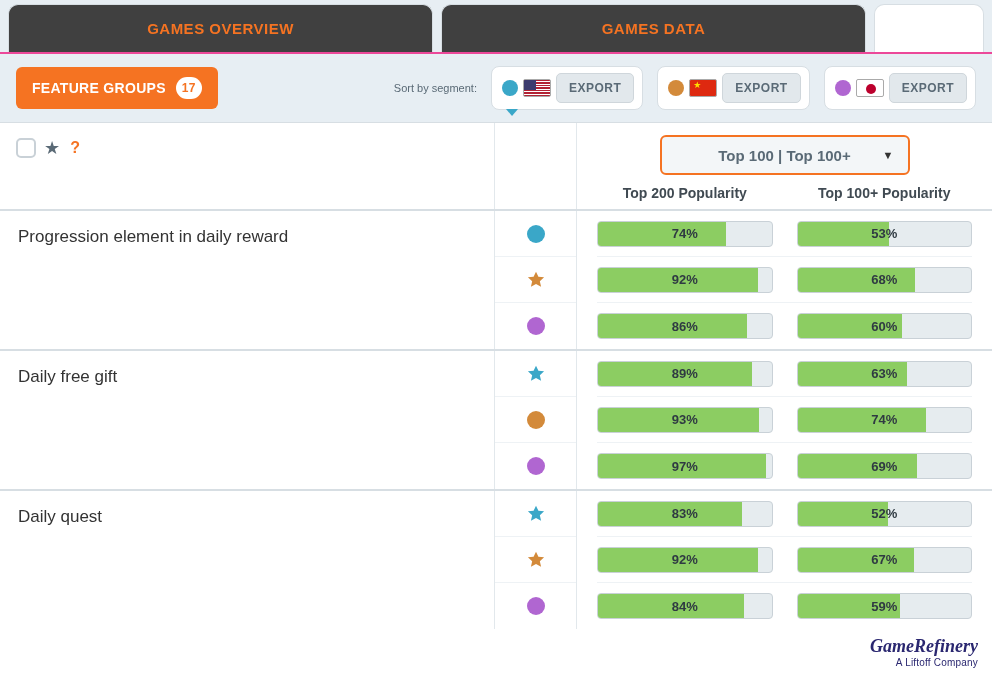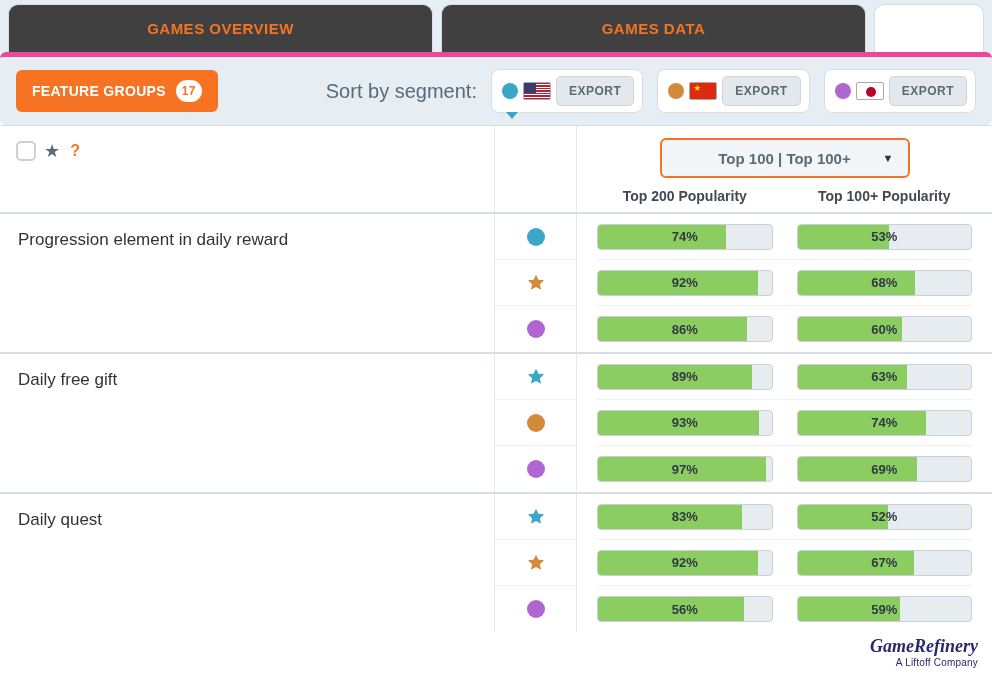--- a/index.html
+++ b/index.html
@@ -6,24 +6,24 @@
   html,body { margin:0; padding:0; font-family: -apple-system, BlinkMacSystemFont, "Segoe UI", Arial, sans-serif; background:#fff; }
   .stage { width:992px; height:686px; position:relative; overflow:hidden; background:#fff; }
 
   
   .tabs { display:flex; gap:8px; padding:4px 8px 0 8px; background:#e7eef3; }
   .tab { flex:1; height:48px; display:flex; align-items:center; justify-content:center; background:#404040; border:1px solid #d7dee3; border-bottom:none; border-radius:10px 10px 0 0; font-weight:800; letter-spacing:0.5px; font-size:15px; color:#f57322; cursor:pointer; }
   .tab.secondary { color:#f57322; }
   .tab.ghost { flex:0 0 110px; background:#fff; }
   
   
-  .toolbar { display:flex; align-items:center; gap:14px; padding:12px 16px; background:#e7eef3; border-top:5px solid #ec4899;border-radius:6px; }
+  .toolbar { display:flex; align-items:center; gap:14px; padding:12px 16px; background:#e7eef3; border-top:2px solid #ec4899; }
   .pill-btn { display:inline-flex; align-items:center; gap:10px; background:#f57322; color:#fff; font-weight:800; font-size:14px; letter-spacing:0.3px; padding:10px 16px; border-radius:6px; border:none; cursor:pointer; }
   .pill-count { background:#fff; color:#f57322; border-radius:999px; min-width:22px; height:22px; display:inline-flex; align-items:center; justify-content:center; font-size:12px; font-weight:800; padding:0 6px; }
-  .sort-label { margin-left:auto; color:#5a6a76; font-size:20px; }
+  .sort-label { margin-left:auto; color:#5a6a76; font-size:11px; }
   .seg-card { display:flex; align-items:center; gap:5px; background:#fff; border:1px solid #d7dee3; border-radius:8px; padding:6px 8px 6px 10px; position:relative; }
   .seg-dot { width:16px; height:16px; border-radius:50%; }
   .dot-teal { background:#3aa7c8; }
   .dot-orange { background:#d38a3a; }
   .dot-purple { background:#b066d1; }
   .flag { width:28px; height:18px; border:1px solid #aaa; border-radius:2px; display:inline-block; position:relative; overflow:hidden; }
   .flag-us { background:linear-gradient(#b22234 0 7.7%, #fff 7.7% 15.4%, #b22234 15.4% 23.1%, #fff 23.1% 30.8%, #b22234 30.8% 38.5%, #fff 38.5% 46.2%, #b22234 46.2% 53.9%, #fff 53.9% 61.5%, #b22234 61.5% 69.2%, #fff 69.2% 76.9%, #b22234 76.9% 84.6%, #fff 84.6% 92.3%, #b22234 92.3% 100%); }
   .flag-us::before { content:""; position:absolute; left:0; top:0; width:12px; height:10px; background:#3c3b6e; }
   .flag-cn { background:#de2910; }
   .flag-cn::before { content:"★"; position:absolute; left:3px; top:0px; color:#ffde00; font-size:9px; }
@@ -269,21 +269,21 @@
               <div class="lbl">92%</div>
             </div>
             <div class="bar">
               <div class="fill" style="width:67%"></div>
               <div class="lbl">67%</div>
             </div>
           </div>
           <div class="bars-row">
             <div class="bar">
               <div class="fill" style="width:84%"></div>
-              <div class="lbl">56%</div>
+              <div class="lbl">84%</div>
             </div>
             <div class="bar">
               <div class="fill" style="width:59%"></div>
               <div class="lbl">59%</div>
             </div>
           </div>
         </div>
       </div>
     </div>
 

